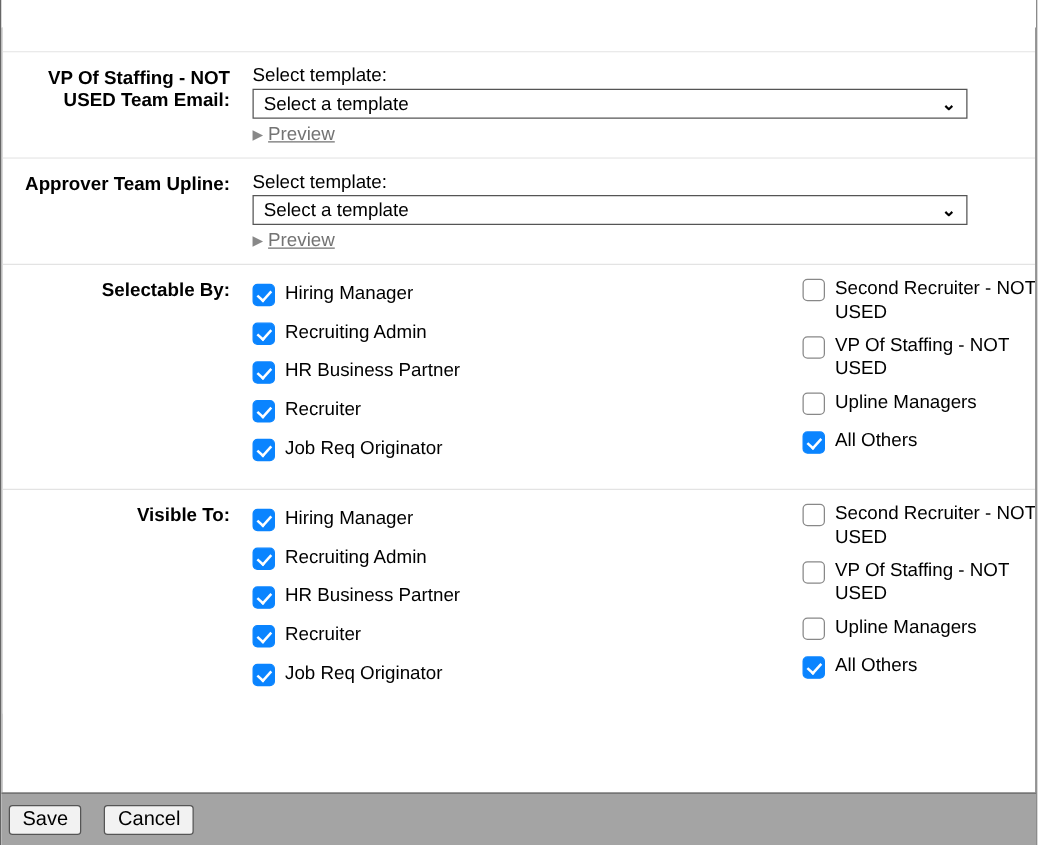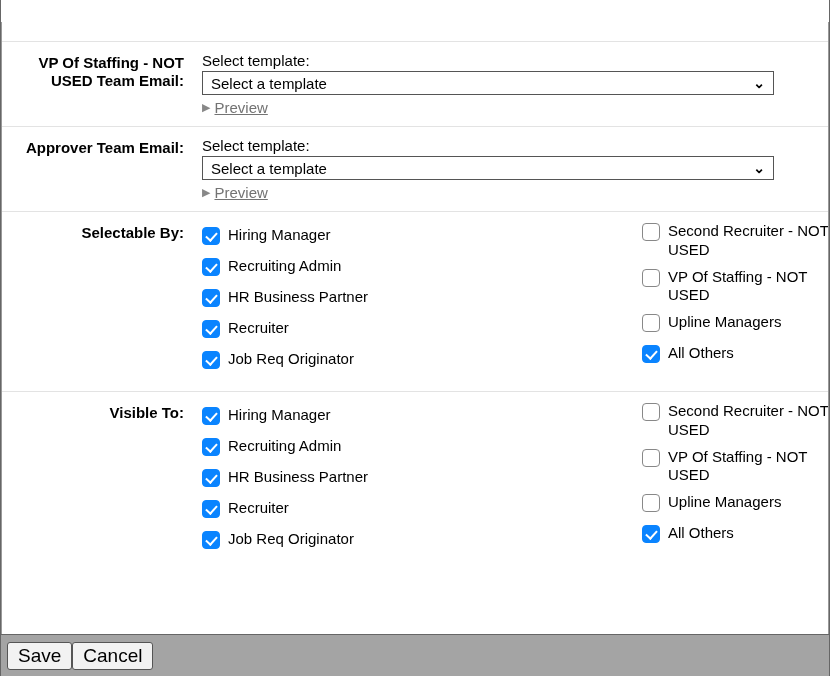--- a/index.html
+++ b/index.html
@@ -161,22 +161,22 @@
     border-top: 1px solid #666;
     display: flex;
     align-items: center;
     padding: 0 6px;
   }
   .btn {
     background: #f2f2f2;
     border: 1px solid #555;
     border-radius: 3px;
     padding: 2px 10px;
-    font-size: 19px;
-    margin-right: 0;
+    font-size: 16px;
+    margin-right: 18px;
     cursor: pointer;
   }
   .ghost-text {
     position: absolute;
     color: #2a2a2a;
     font-size: 16px;
   }
 </style>
 </head>
 <body>
@@ -200,21 +200,21 @@
           <span class="chev">⌄</span>
         </div>
         <div class="preview-line">
           <span class="tri">▶</span>
           <span class="preview-link">Preview</span>
         </div>
       </div>
     </div>
 
     <div class="row">
-      <div class="label-col">Approver Team Email:</div>
+      <div class="label-col">Approver Team Upline:</div>
       <div class="content-col">
         <div class="tmpl-label">Select template:</div>
         <div class="select-like">
           <span>Select a template</span>
           <span class="chev">⌄</span>
         </div>
         <div class="preview-line">
           <span class="tri">▶</span>
           <span class="preview-link">Preview</span>
         </div>

